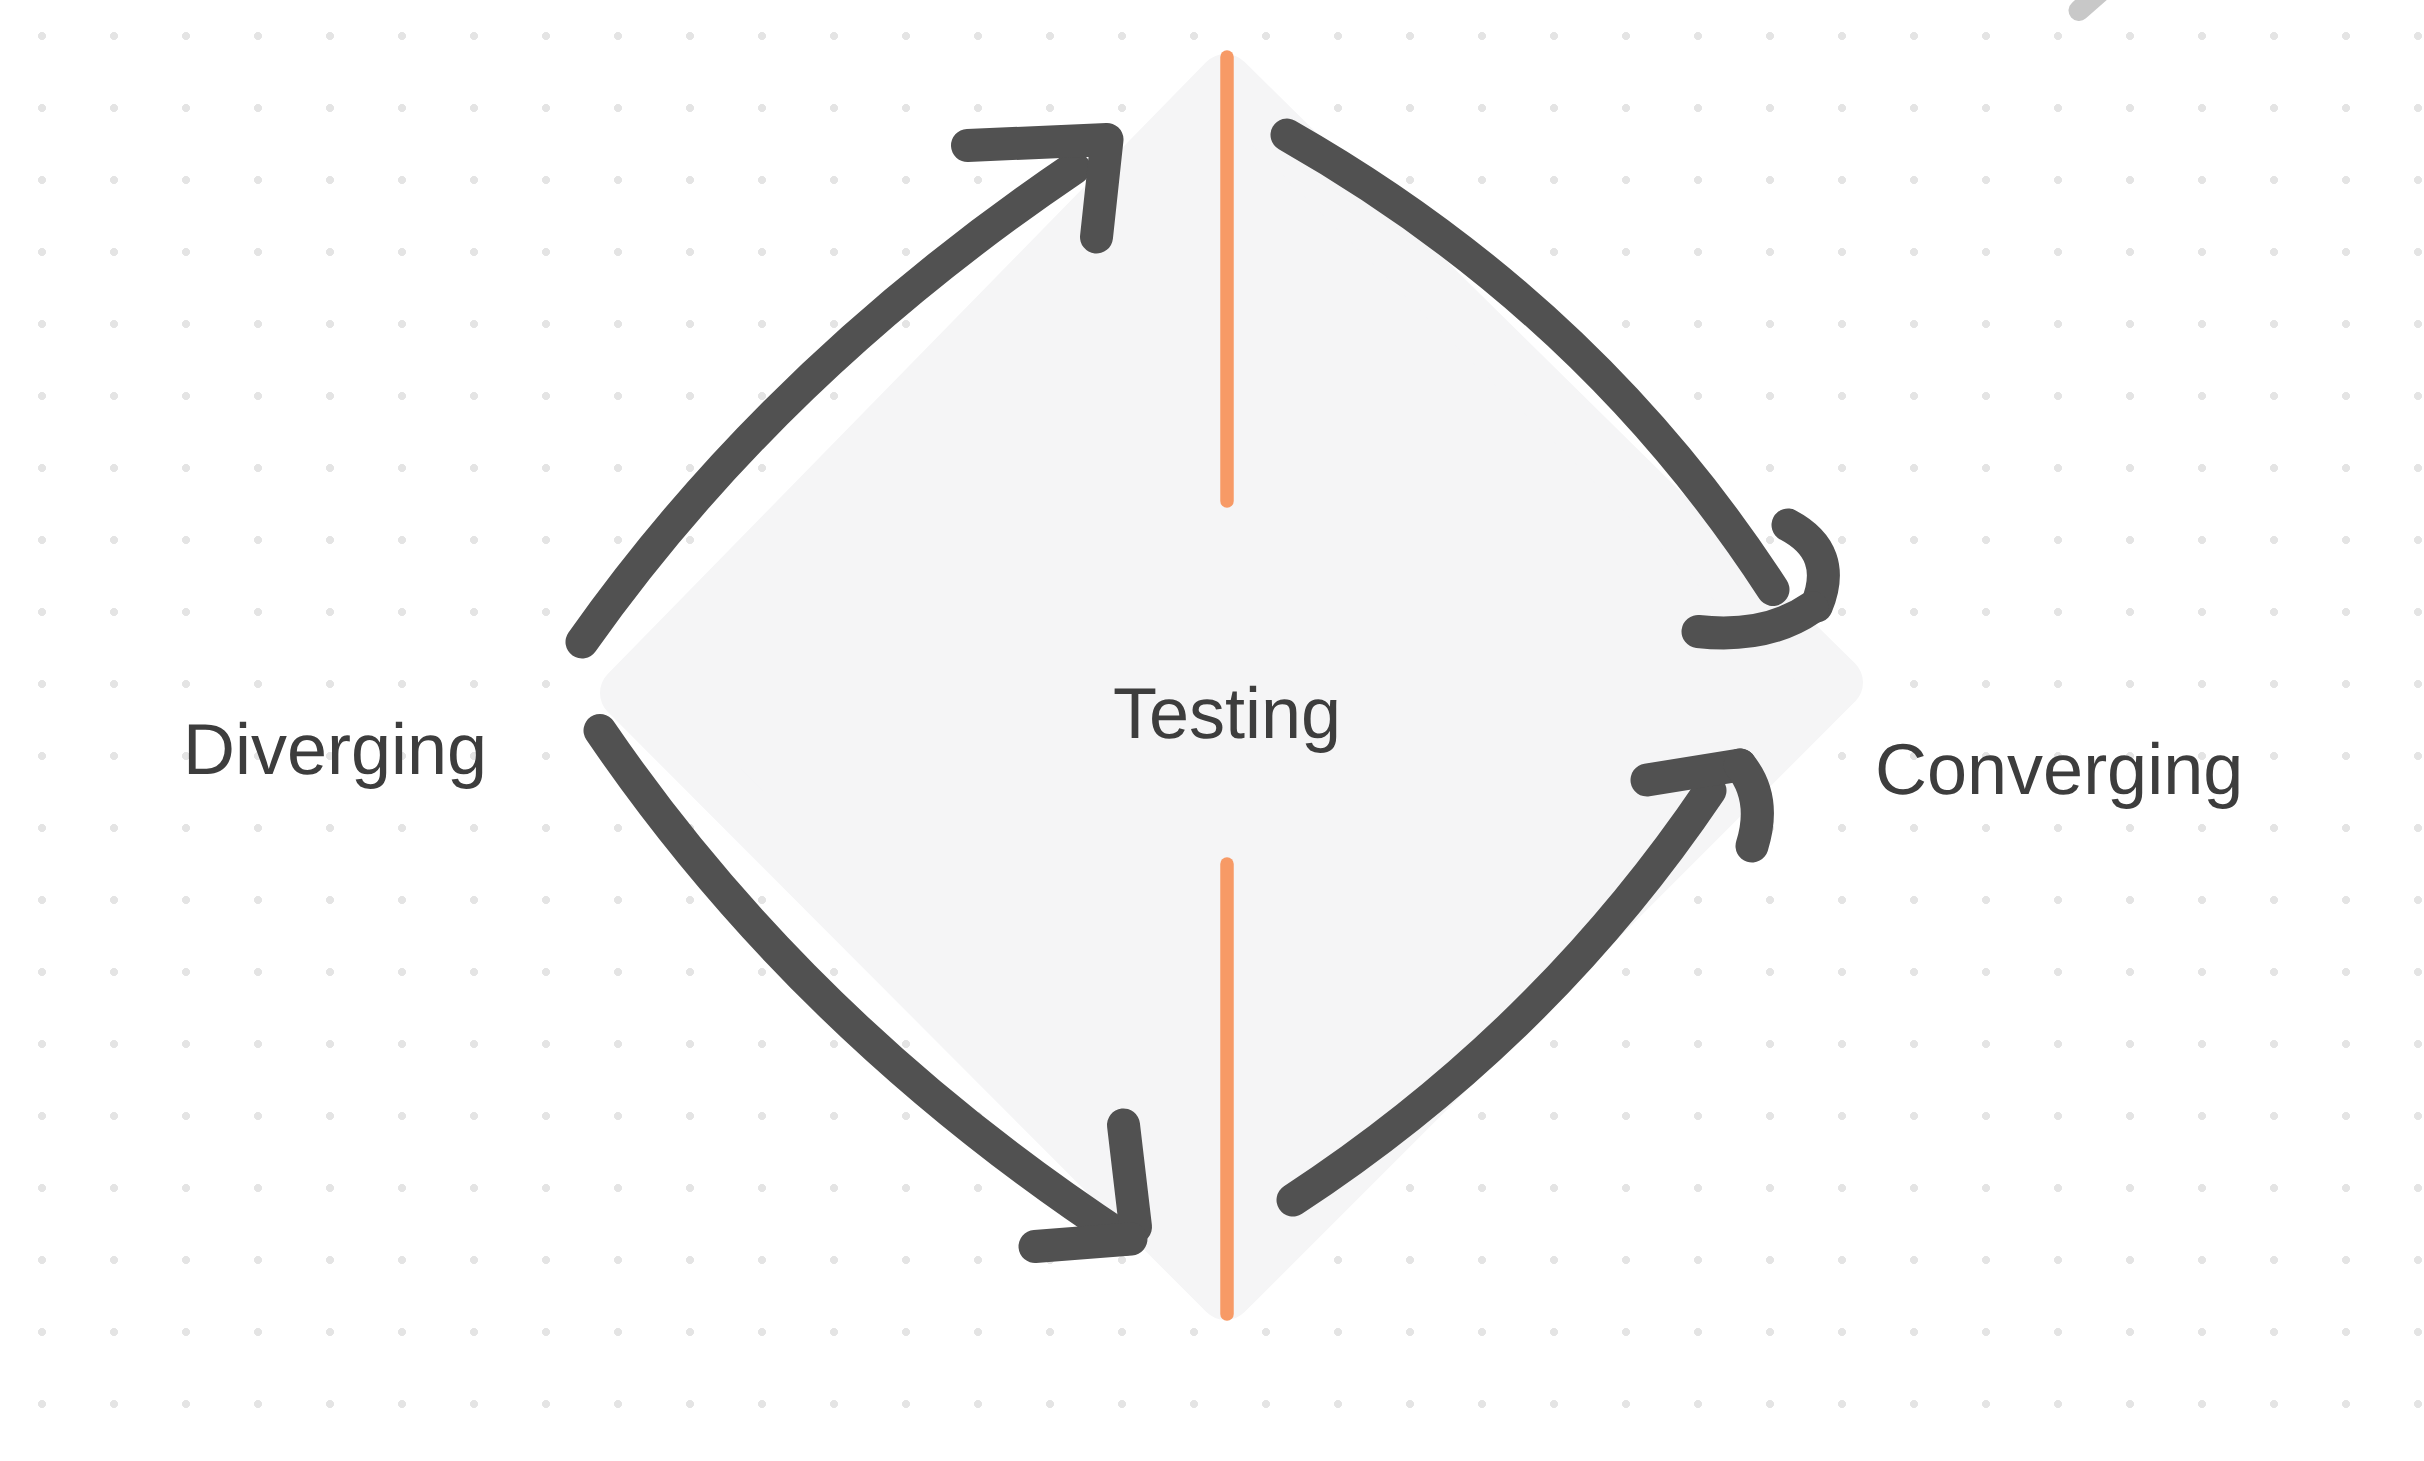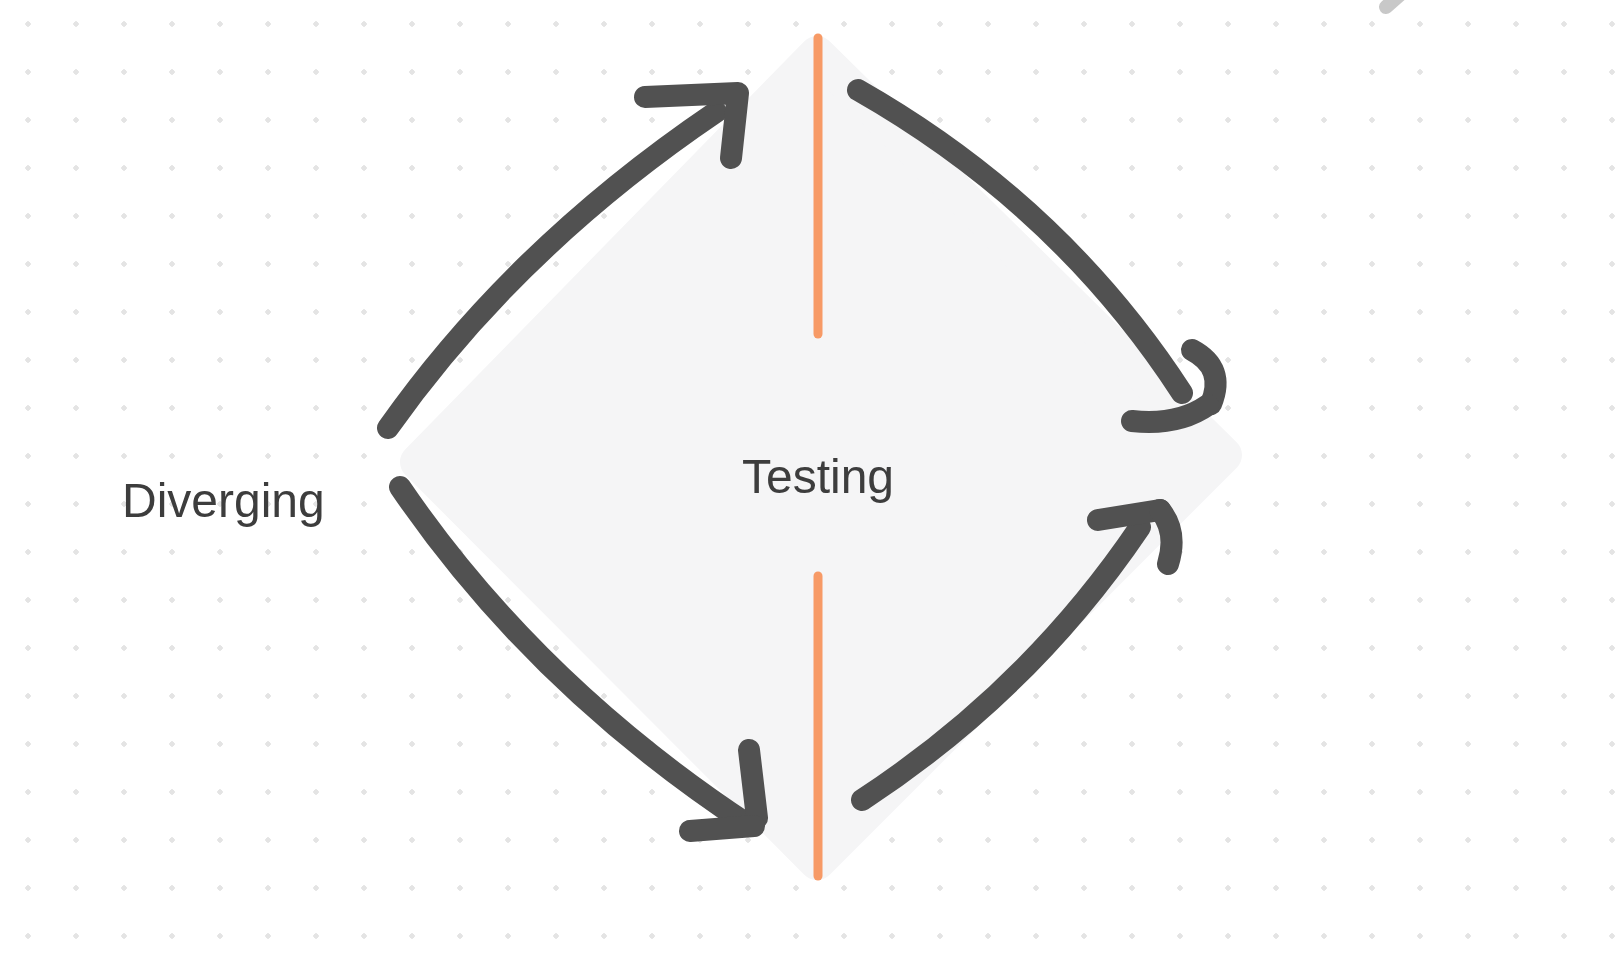--- a/index.html
+++ b/index.html
@@ -77,13 +77,14 @@
       </g>
     </g>
 
     <line x1="1386" y1="7" x2="1403" y2="-8" stroke-width="14" stroke-linecap="round" stroke="#c8c8c8"></line>
   </svg>
 
   <div id="label-diverging" class="canvas-label">Diverging</div>
 
   <div id="label-testing" class="canvas-label">Testing</div>
 
+  <div id="label-converging" class="canvas-label">Converging</div>
 </div>
 
 </body></html>

